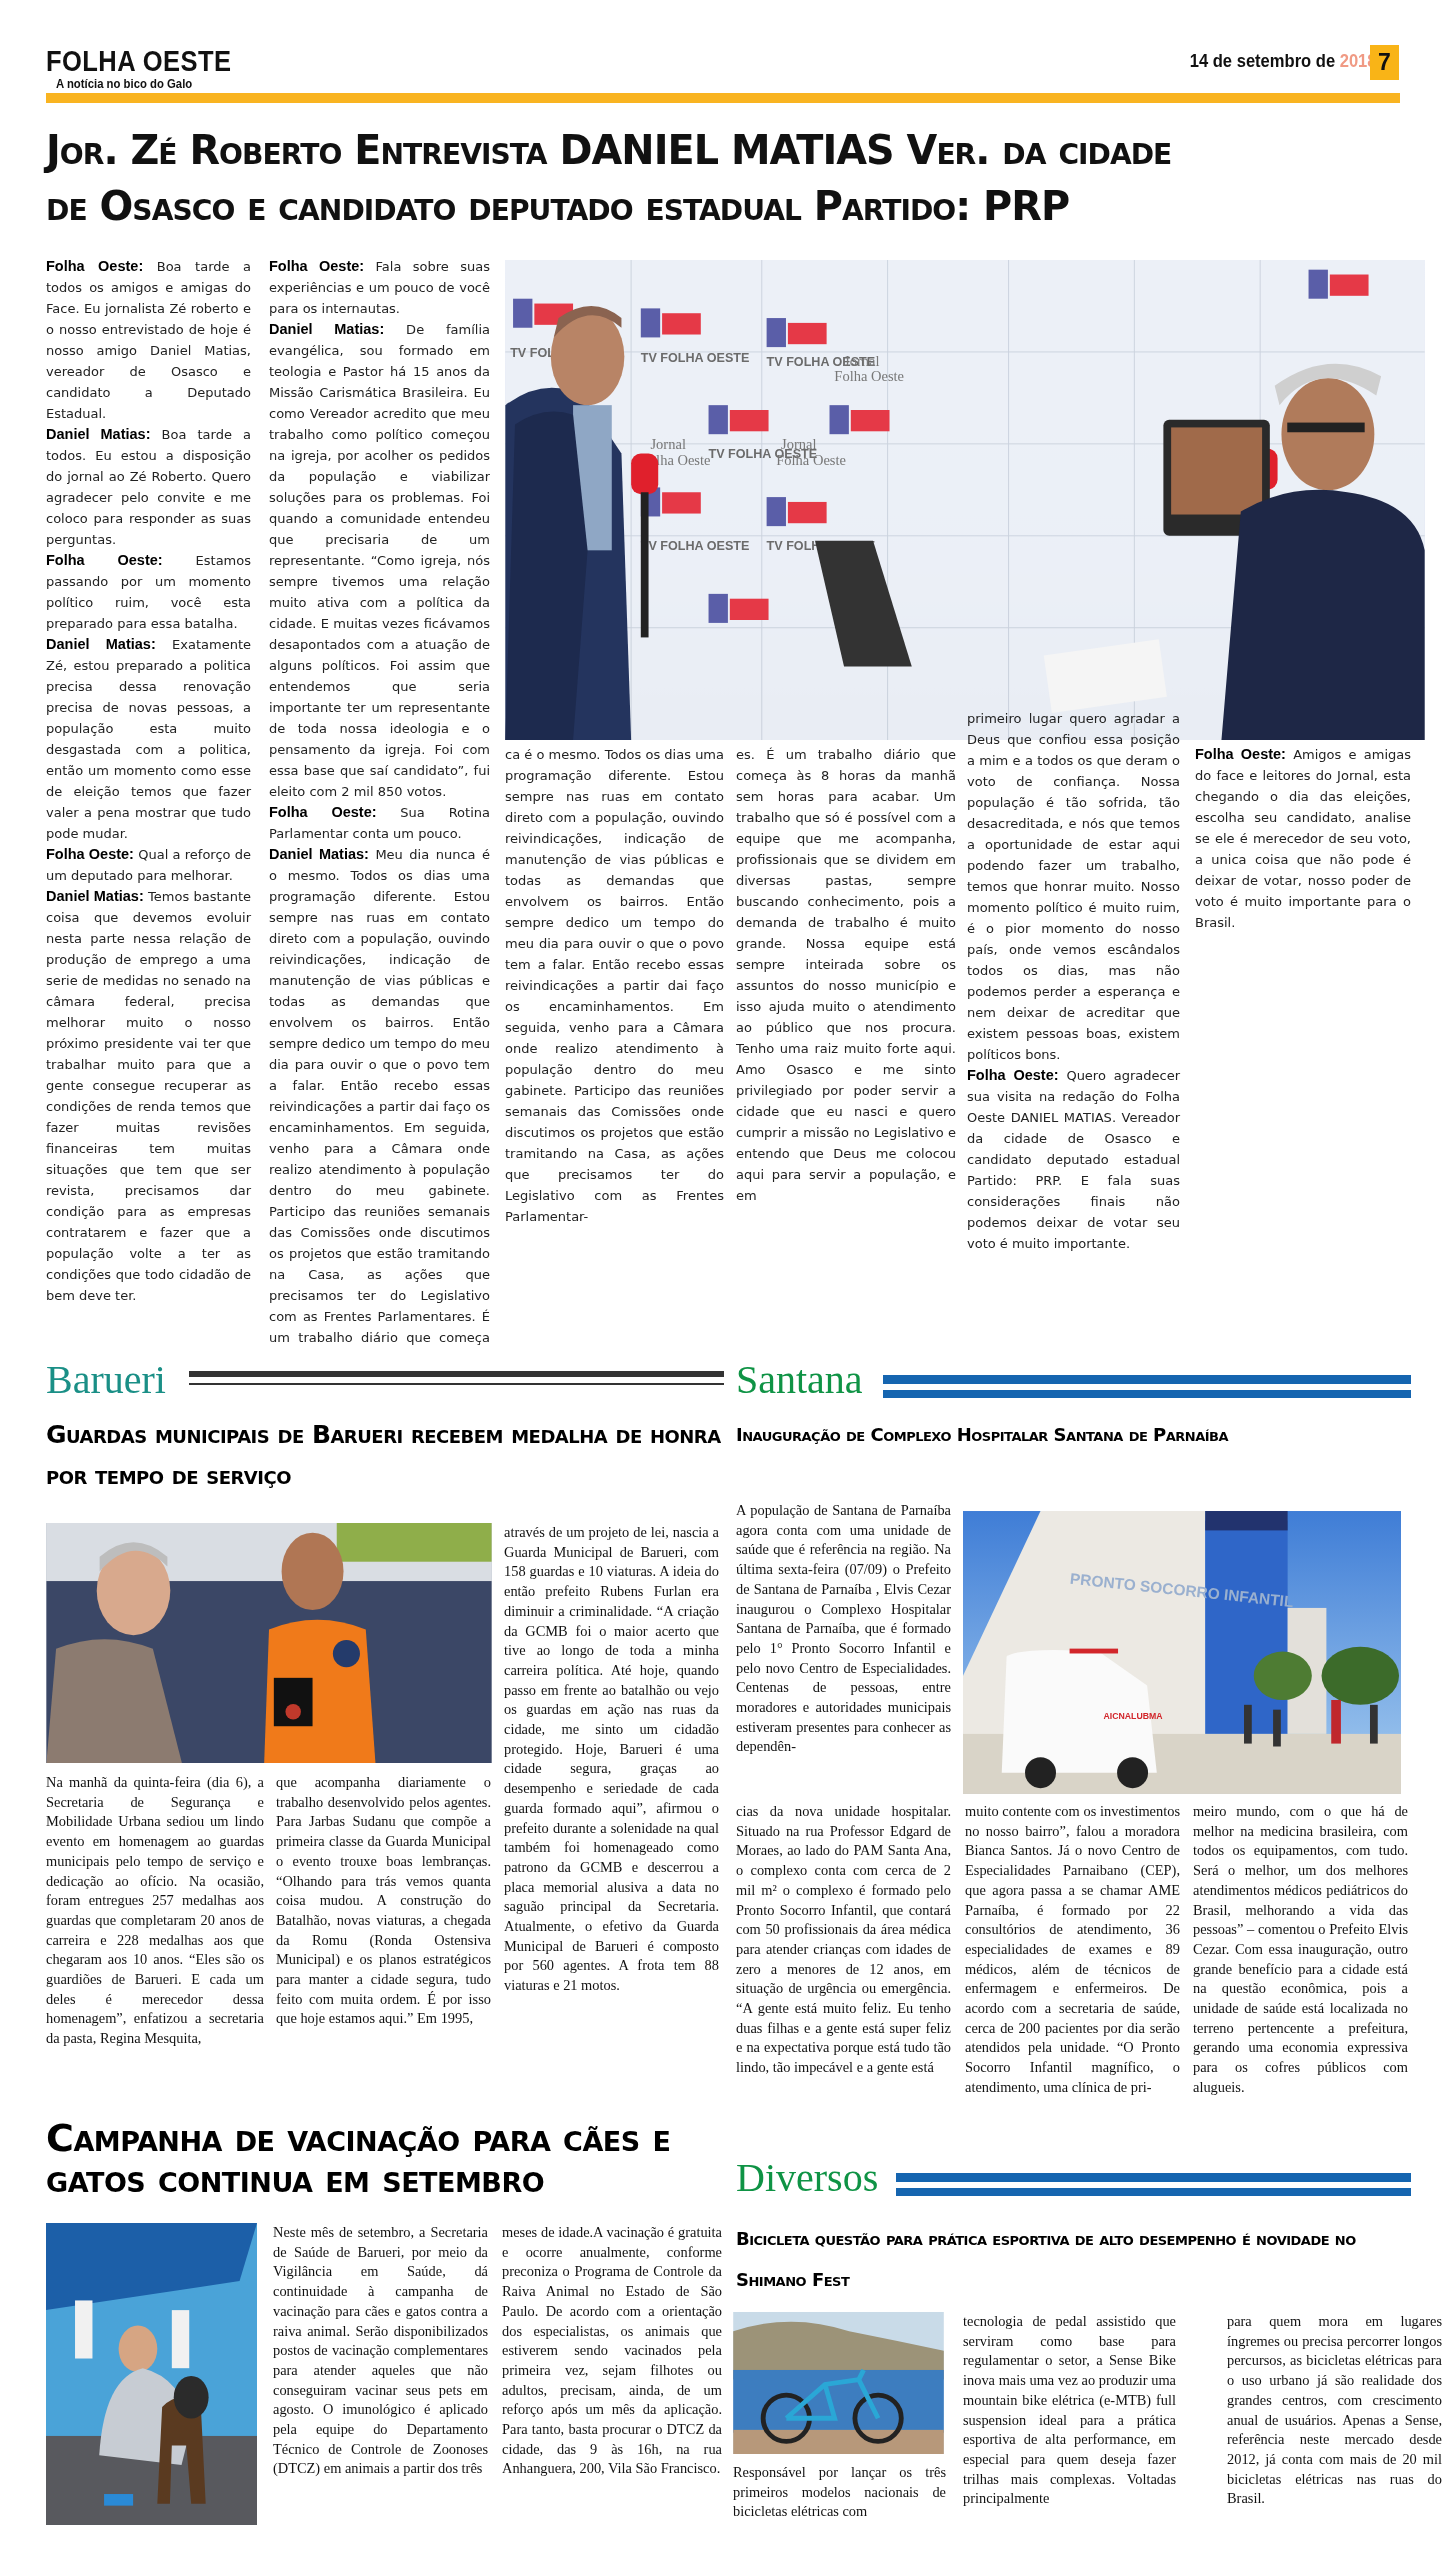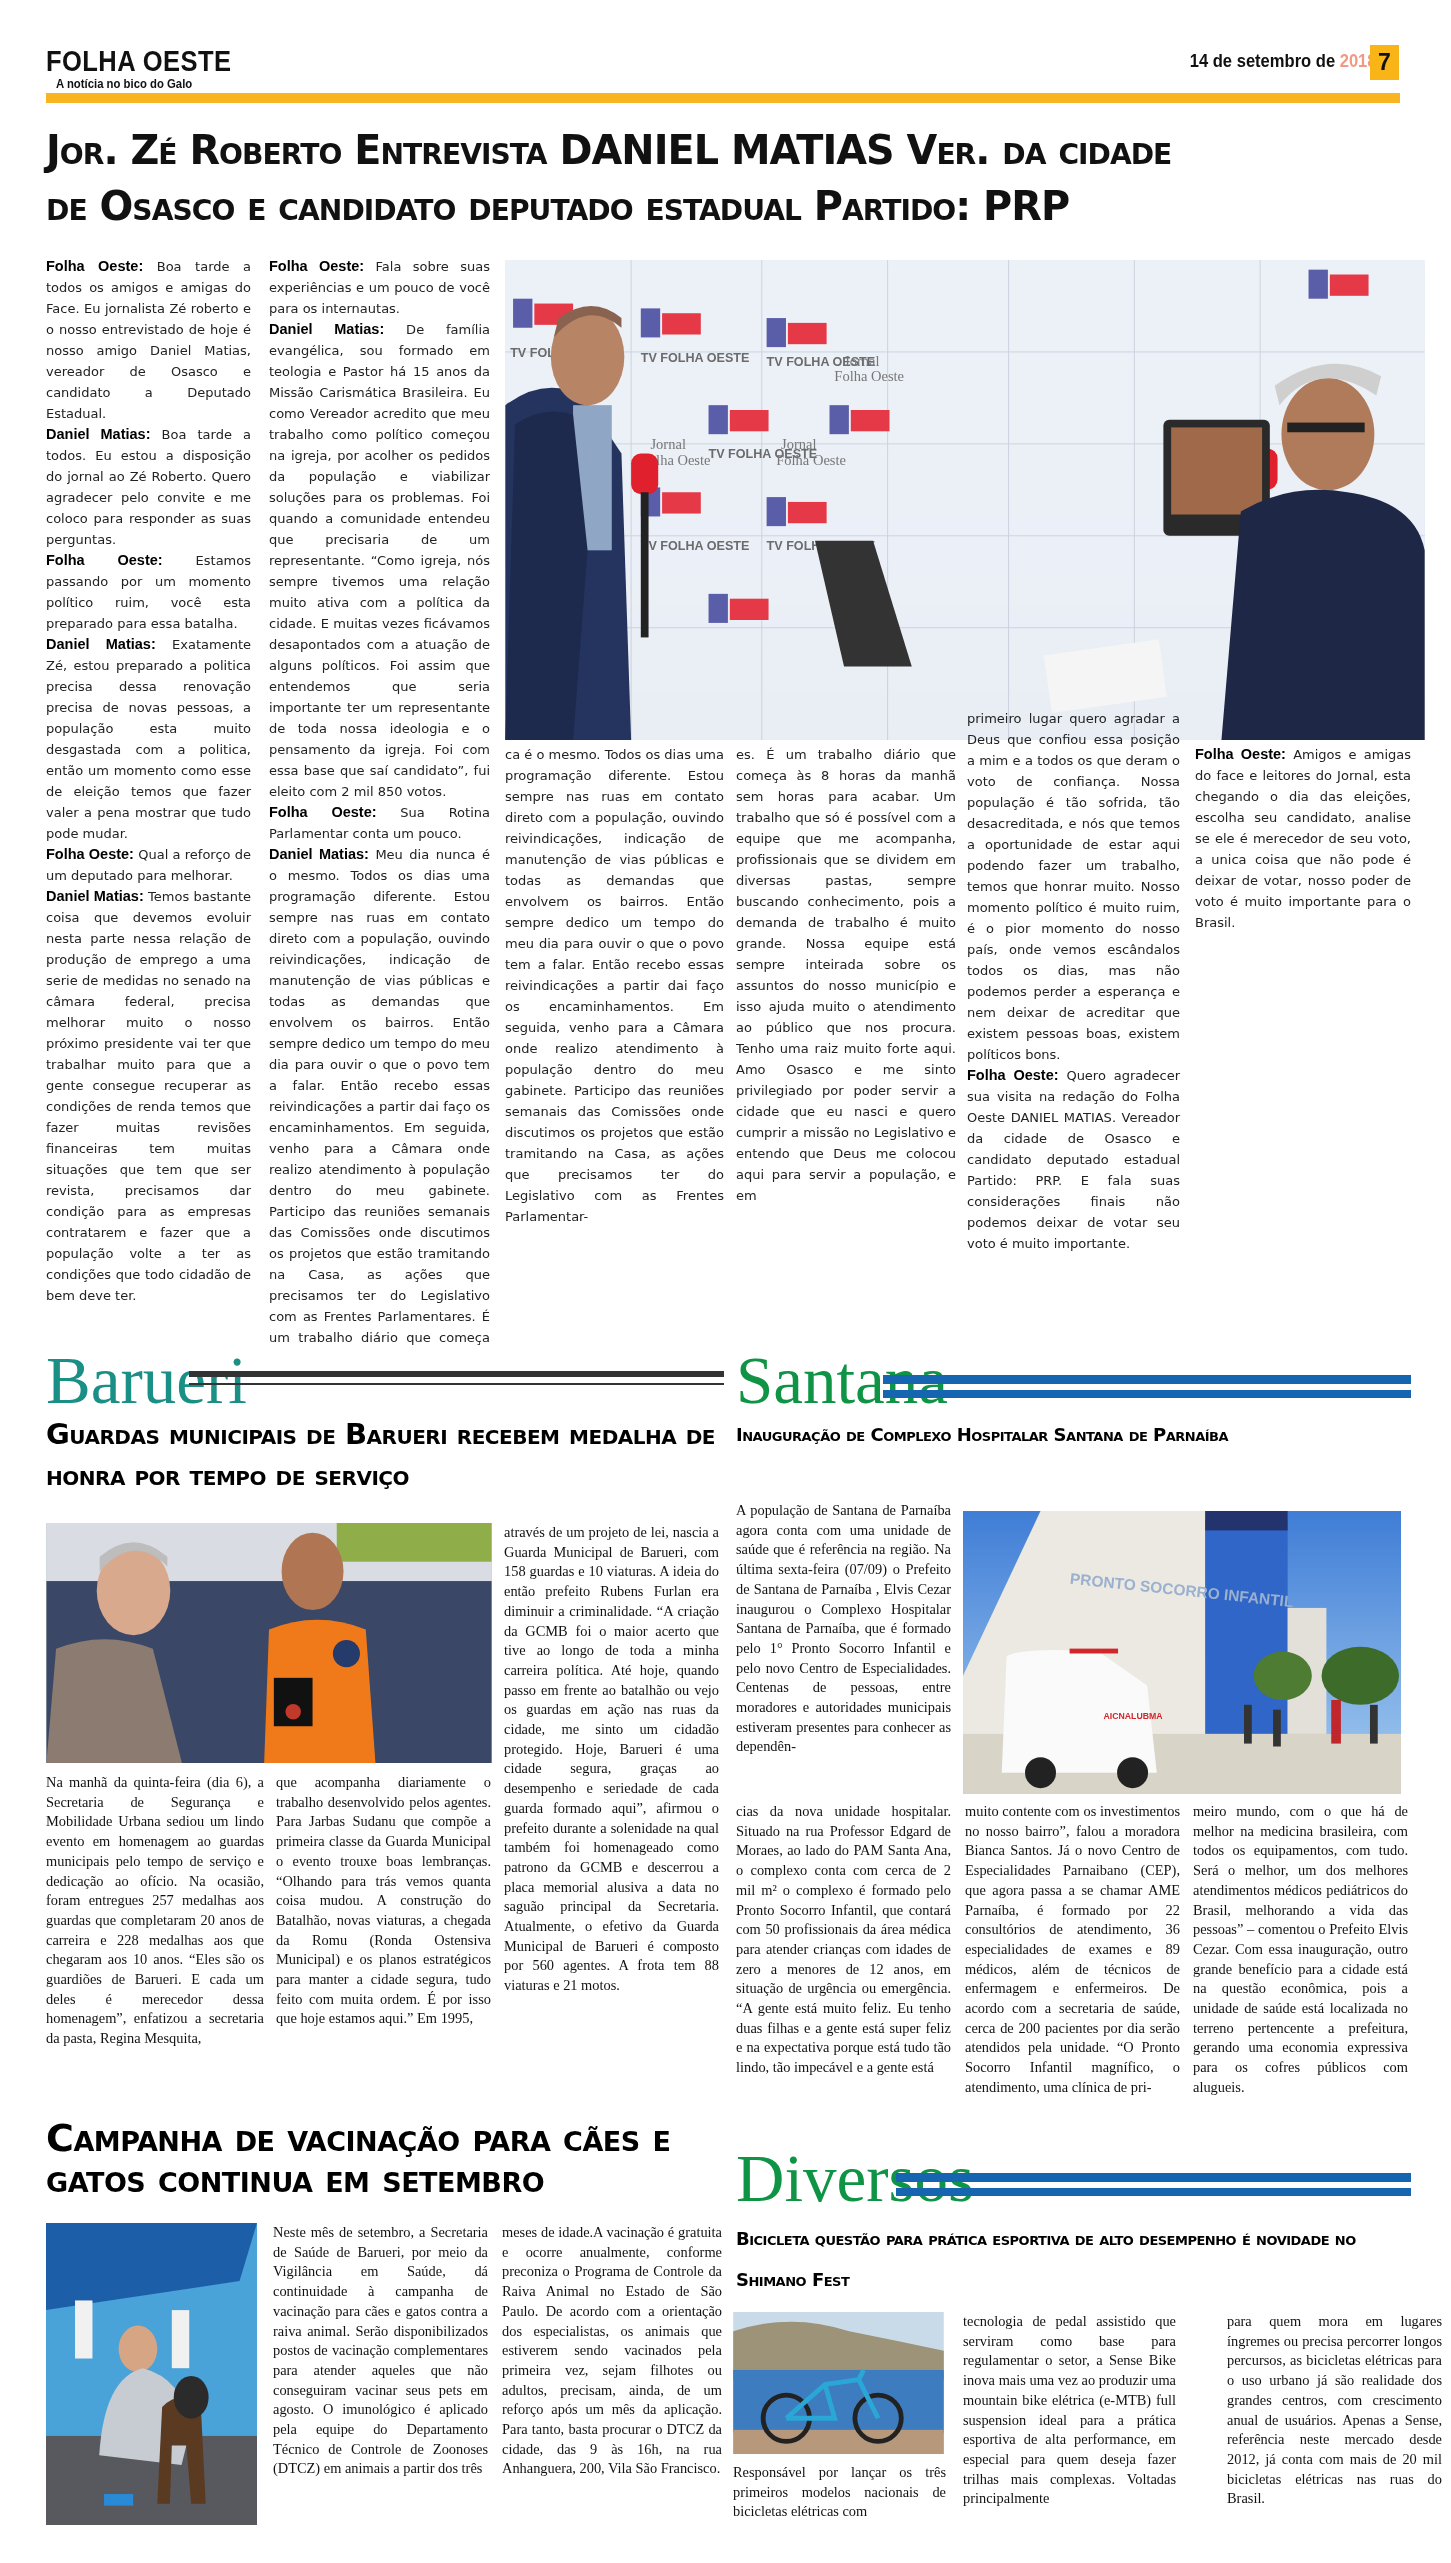--- a/index.html
+++ b/index.html
@@ -21,21 +21,21 @@
   .sc { font-variant: small-caps; }
 
   
   .icol { font-family: "DejaVu Sans", sans-serif; font-size: 13px; line-height: 21px; text-align: justify; color: #222; }
   .icol p { margin: 0; }
   .spk { font-family: "Liberation Sans", sans-serif; font-weight: bold; font-size: 14.5px; color: #000; }
 
   .photo { overflow: hidden; }
 
   
-  .sec-label { font-family: "Liberation Serif", serif; font-size: 67px; line-height: 52px; }
+  .sec-label { font-family: "Liberation Serif", serif; font-size: 40px; line-height: 52px; }
 
   .art-head { font-family: "DejaVu Sans", sans-serif; font-weight: bold; font-size: 18px; line-height: 41px; letter-spacing: -0.5px; color: #000; }
 
   .ncol { font-family: "Liberation Serif", serif; font-size: 14.4px; line-height: 21px; text-align: justify; color: #111; }
   .ncol-tight { line-height: 19.7px; }
 </style>
 </head>
 <body>
 
 <div class="abs mast-title">FOLHA OESTE</div>
@@ -161,21 +161,21 @@
 </div>
 <div class="abs icol" style="left:1195px; top:744px; width:216px;">
   <p><span class="spk">Folha Oeste:</span><span>  Amigos e amigas do face e leitores do Jornal, esta chegando o dia das eleições, escolha seu candidato, analise se ele é merecedor de seu voto, a unica coisa que não pode é deixar de votar, nosso poder de voto é muito importante para o Brasil.</span></p>
 </div>
 
 <div class="abs" style="left:46px; top:1354px; width:678px; height:56px;">
   <span class="sec-label abs" style="left:0; top:0; color:#1a8f86;">Barueri</span>
   <div class="abs" style="left:143px; top:17.4px; right:0; height:5.8px; background:#333;"></div>
   <div class="abs" style="left:143px; top:29px; right:0; height:1.9px; background:#333;"></div>
 </div>
-<div class="abs art-head sc" style="left:46px; top:1414px; width:678px; font-size:29px;">Guardas municipais de Barueri recebem medalha de honra por tempo de serviço</div>
+<div class="abs art-head sc" style="left:46px; top:1414px; width:678px; font-size:25px;">Guardas municipais de Barueri recebem medalha de honra por tempo de serviço</div>
 
 <div class="abs photo" style="left:46px; top:1523px; width:446px; height:240px; background:#c7cfd6;">
   <svg width="446" height="240" viewBox="0 0 460 248">
     <rect x="0" y="0" width="460" height="248" fill="#d9dde3"></rect>
     <rect x="300" y="0" width="160" height="40" fill="#8fae4a"></rect>
     <rect x="0" y="60" width="460" height="188" fill="#3b4766"></rect>
     <path d="M0 248 L10 130 Q60 110 110 130 L140 248 Z" fill="#8c7b70"></path>
     <ellipse cx="90" cy="70" rx="38" ry="46" fill="#d8a98d"></ellipse>
     <path d="M55 50 Q90 10 125 45 L125 35 Q90 5 55 35 Z" fill="#bdbdbd"></path>
     <path d="M225 248 L230 110 Q280 90 330 110 L340 248 Z" fill="#f07a1a"></path>

